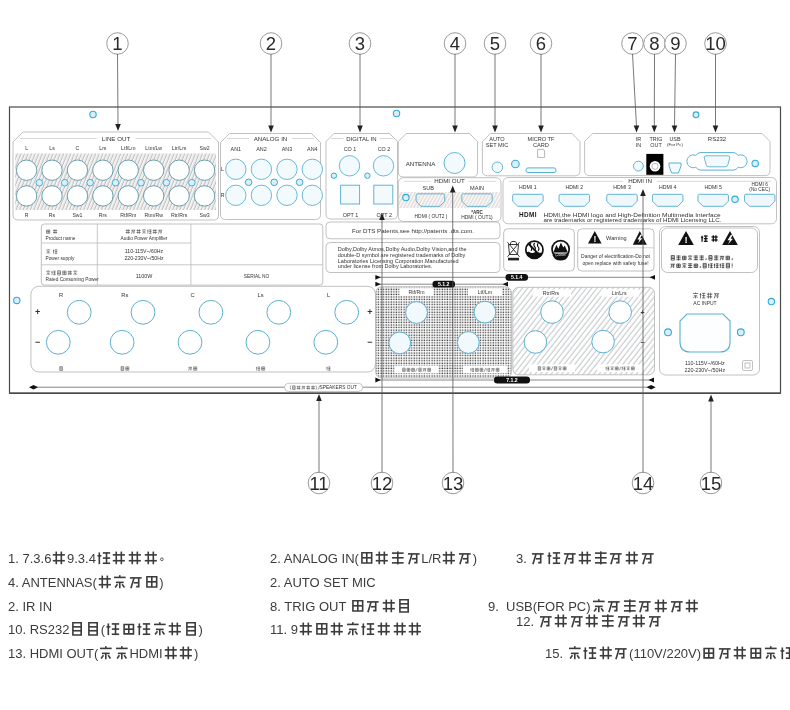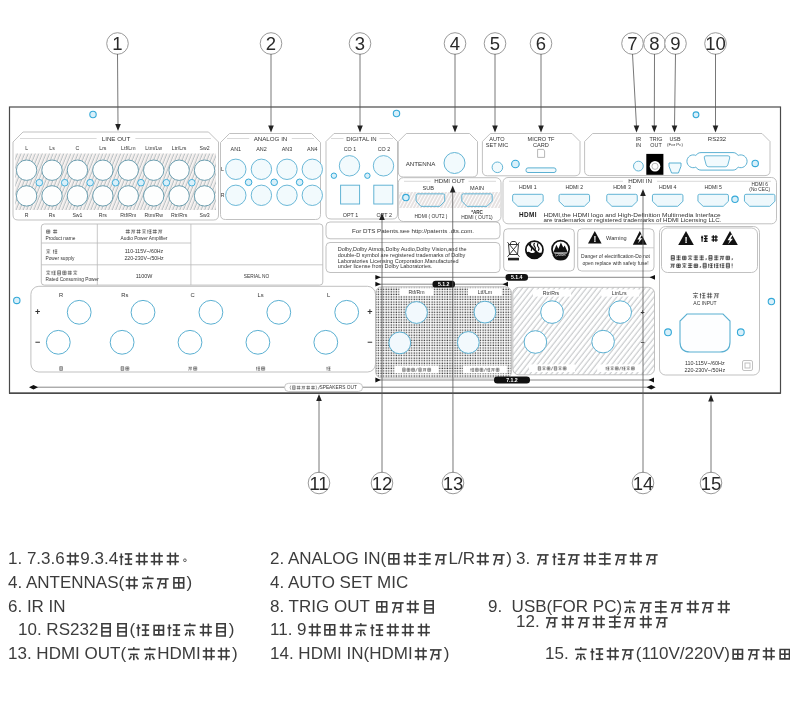--- a/index.html
+++ b/index.html
@@ -1,18 +1,18 @@
 <!DOCTYPE html>
 <html><head><meta charset="utf-8">
 <style>
 html,body { margin:0; padding:0; background:#fff; width:790px; height:710px; overflow:hidden; }
 body { font-family: "Liberation Sans", sans-serif; }
 #wrap { position:relative; width:790px; height:710px; }
 #art { position:absolute; left:0; top:0; }
-.lg { position:absolute; font-size:17px; color:#3c3c3c; white-space:nowrap; line-height:20px; }
+.lg { position:absolute; font-size:13px; color:#3c3c3c; white-space:nowrap; line-height:20px; }
 .k { display:inline-block; vertical-align:-2.5px; }
 svg text { font-family:"Liberation Sans", sans-serif; }
 </style></head>
 <body>
 <div id="wrap">
 
 <div id="art">
 <svg width="790" height="710" viewBox="0 0 790 710" font-family="&quot;Liberation Sans&quot;, sans-serif">
 <defs>
 <pattern id="hatch1" width="3.3" height="8" patternUnits="userSpaceOnUse" patternTransform="rotate(22)">
@@ -1189,22 +1189,22 @@
       </svg><svg class="k" style="width:15.6px;height:15.6px" viewBox="0 0 16 16">
         <path d="M2 4 L14 4" fill="none" stroke="#3c3c3c" stroke-width="1.65"></path>
         <path d="M11 4 L11 13 L8.4 13" fill="none" stroke="#3c3c3c" stroke-width="1.65"></path>
         <path d="M6.2 4 L3 14.6" fill="none" stroke="#3c3c3c" stroke-width="1.65"></path>
         <path d="M6 9 L11 9" fill="none" stroke="#3c3c3c" stroke-width="1.65"></path>
       </svg><svg class="k" style="width:15.6px;height:15.6px" viewBox="0 0 16 16">
         <path d="M3 2.8 L13 2.8 L13 13.4 L3 13.4 Z" fill="none" stroke="#3c3c3c" stroke-width="1.65"></path>
         <path d="M3 8 L13 8" fill="none" stroke="#3c3c3c" stroke-width="1.65"></path>
         <path d="M8 2.8 L8 13.4" fill="none" stroke="#3c3c3c" stroke-width="1.65"></path>
       </svg>)</div>
-<div class="lg" style="left:270px;top:573px">4. AUTO SET MIC</div>
-<div class="lg" style="left:8px;top:597px">6. IR IN</div>
+<div class="lg" style="left:270px;top:573px">2. AUTO SET MIC</div>
+<div class="lg" style="left:8px;top:597px">2. IR IN</div>
 <div class="lg" style="left:270px;top:597px">8. TRIG OUT <svg class="k" style="width:15.6px;height:15.6px" viewBox="0 0 16 16">
         <path d="M3 2.8 L13 2.8 L13 13.4 L3 13.4 Z" fill="none" stroke="#3c3c3c" stroke-width="1.65"></path>
         <path d="M3 8 L13 8" fill="none" stroke="#3c3c3c" stroke-width="1.65"></path>
         <path d="M8 2.8 L8 13.4" fill="none" stroke="#3c3c3c" stroke-width="1.65"></path>
       </svg><svg class="k" style="width:15.6px;height:15.6px" viewBox="0 0 16 16">
         <path d="M2 4 L14 4" fill="none" stroke="#3c3c3c" stroke-width="1.65"></path>
         <path d="M11 4 L11 13 L8.4 13" fill="none" stroke="#3c3c3c" stroke-width="1.65"></path>
         <path d="M6.2 4 L3 14.6" fill="none" stroke="#3c3c3c" stroke-width="1.65"></path>
         <path d="M6 9 L11 9" fill="none" stroke="#3c3c3c" stroke-width="1.65"></path>
       </svg><svg class="k" style="width:15.6px;height:15.6px" viewBox="0 0 16 16">
@@ -1248,21 +1248,21 @@
         <path d="M2 4 L14 4" fill="none" stroke="#3c3c3c" stroke-width="1.65"></path>
         <path d="M11 4 L11 13 L8.4 13" fill="none" stroke="#3c3c3c" stroke-width="1.65"></path>
         <path d="M6.2 4 L3 14.6" fill="none" stroke="#3c3c3c" stroke-width="1.65"></path>
         <path d="M6 9 L11 9" fill="none" stroke="#3c3c3c" stroke-width="1.65"></path>
       </svg><svg class="k" style="width:15.6px;height:15.6px" viewBox="0 0 16 16">
         <path d="M5.4 1.6 L5.4 14.6" fill="none" stroke="#3c3c3c" stroke-width="1.65"></path>
         <path d="M10.6 1.6 L10.6 14.6" fill="none" stroke="#3c3c3c" stroke-width="1.65"></path>
         <path d="M1.8 5 L14.2 5" fill="none" stroke="#3c3c3c" stroke-width="1.65"></path>
         <path d="M1.8 11 L14.2 11" fill="none" stroke="#3c3c3c" stroke-width="1.65"></path>
       </svg></div>
-<div class="lg" style="left:18px;top:620px">10. RS232<svg class="k" style="width:15.6px;height:15.6px" viewBox="0 0 16 16">
+<div class="lg" style="left:8px;top:620px">10. RS232<svg class="k" style="width:15.6px;height:15.6px" viewBox="0 0 16 16">
         <path d="M4 1.8 L12.5 1.8 L12.5 14.4 L4 14.4 Z" fill="none" stroke="#3c3c3c" stroke-width="1.65"></path>
         <path d="M4 6 L12.5 6" fill="none" stroke="#3c3c3c" stroke-width="1.65"></path>
         <path d="M4 10 L12.5 10" fill="none" stroke="#3c3c3c" stroke-width="1.65"></path>
       </svg><svg class="k" style="width:15.6px;height:15.6px" viewBox="0 0 16 16">
         <path d="M4 1.8 L12.5 1.8 L12.5 14.4 L4 14.4 Z" fill="none" stroke="#3c3c3c" stroke-width="1.65"></path>
         <path d="M4 6 L12.5 6" fill="none" stroke="#3c3c3c" stroke-width="1.65"></path>
         <path d="M4 10 L12.5 10" fill="none" stroke="#3c3c3c" stroke-width="1.65"></path>
       </svg>(<svg class="k" style="width:15.6px;height:15.6px" viewBox="0 0 16 16">
         <path d="M3.4 2.5 L3.4 14.5" fill="none" stroke="#3c3c3c" stroke-width="1.65"></path>
         <path d="M1.5 6 L5.5 6" fill="none" stroke="#3c3c3c" stroke-width="1.65"></path>
@@ -1401,31 +1401,20 @@
         <path d="M5.4 1.6 L5.4 14.6" fill="none" stroke="#3c3c3c" stroke-width="1.65"></path>
         <path d="M10.6 1.6 L10.6 14.6" fill="none" stroke="#3c3c3c" stroke-width="1.65"></path>
         <path d="M1.8 5 L14.2 5" fill="none" stroke="#3c3c3c" stroke-width="1.65"></path>
         <path d="M1.8 11 L14.2 11" fill="none" stroke="#3c3c3c" stroke-width="1.65"></path>
       </svg><svg class="k" style="width:15.6px;height:15.6px" viewBox="0 0 16 16">
         <path d="M5.4 1.6 L5.4 14.6" fill="none" stroke="#3c3c3c" stroke-width="1.65"></path>
         <path d="M10.6 1.6 L10.6 14.6" fill="none" stroke="#3c3c3c" stroke-width="1.65"></path>
         <path d="M1.8 5 L14.2 5" fill="none" stroke="#3c3c3c" stroke-width="1.65"></path>
         <path d="M1.8 11 L14.2 11" fill="none" stroke="#3c3c3c" stroke-width="1.65"></path>
       </svg>)</div>
-<div class="lg" style="left:270px;top:644px">14. HDMI IN(HDMI<svg class="k" style="width:15.6px;height:15.6px" viewBox="0 0 16 16">
-        <path d="M5.4 1.6 L5.4 14.6" fill="none" stroke="#3c3c3c" stroke-width="1.65"></path>
-        <path d="M10.6 1.6 L10.6 14.6" fill="none" stroke="#3c3c3c" stroke-width="1.65"></path>
-        <path d="M1.8 5 L14.2 5" fill="none" stroke="#3c3c3c" stroke-width="1.65"></path>
-        <path d="M1.8 11 L14.2 11" fill="none" stroke="#3c3c3c" stroke-width="1.65"></path>
-      </svg><svg class="k" style="width:15.6px;height:15.6px" viewBox="0 0 16 16">
-        <path d="M2 4 L14 4" fill="none" stroke="#3c3c3c" stroke-width="1.65"></path>
-        <path d="M11 4 L11 13 L8.4 13" fill="none" stroke="#3c3c3c" stroke-width="1.65"></path>
-        <path d="M6.2 4 L3 14.6" fill="none" stroke="#3c3c3c" stroke-width="1.65"></path>
-        <path d="M6 9 L11 9" fill="none" stroke="#3c3c3c" stroke-width="1.65"></path>
-      </svg>)</div>
 <div class="lg" style="left:545px;top:644px">15. <svg class="k" style="width:15.6px;height:15.6px" viewBox="0 0 16 16">
         <path d="M2 3.5 L14 3.5" fill="none" stroke="#3c3c3c" stroke-width="1.65"></path>
         <path d="M8 1.2 L8 3.5" fill="none" stroke="#3c3c3c" stroke-width="1.65"></path>
         <path d="M4 8.6 L12 8.6" fill="none" stroke="#3c3c3c" stroke-width="1.65"></path>
         <path d="M8 8.6 L8 14.6" fill="none" stroke="#3c3c3c" stroke-width="1.65"></path>
         <path d="M5.6 10.6 L3.2 13.8" fill="none" stroke="#3c3c3c" stroke-width="1.65"></path>
         <path d="M10.4 10.6 L12.8 13.8" fill="none" stroke="#3c3c3c" stroke-width="1.65"></path>
       </svg><svg class="k" style="width:15.6px;height:15.6px" viewBox="0 0 16 16">
         <path d="M3.4 2.5 L3.4 14.5" fill="none" stroke="#3c3c3c" stroke-width="1.65"></path>
         <path d="M1.5 6 L5.5 6" fill="none" stroke="#3c3c3c" stroke-width="1.65"></path>

